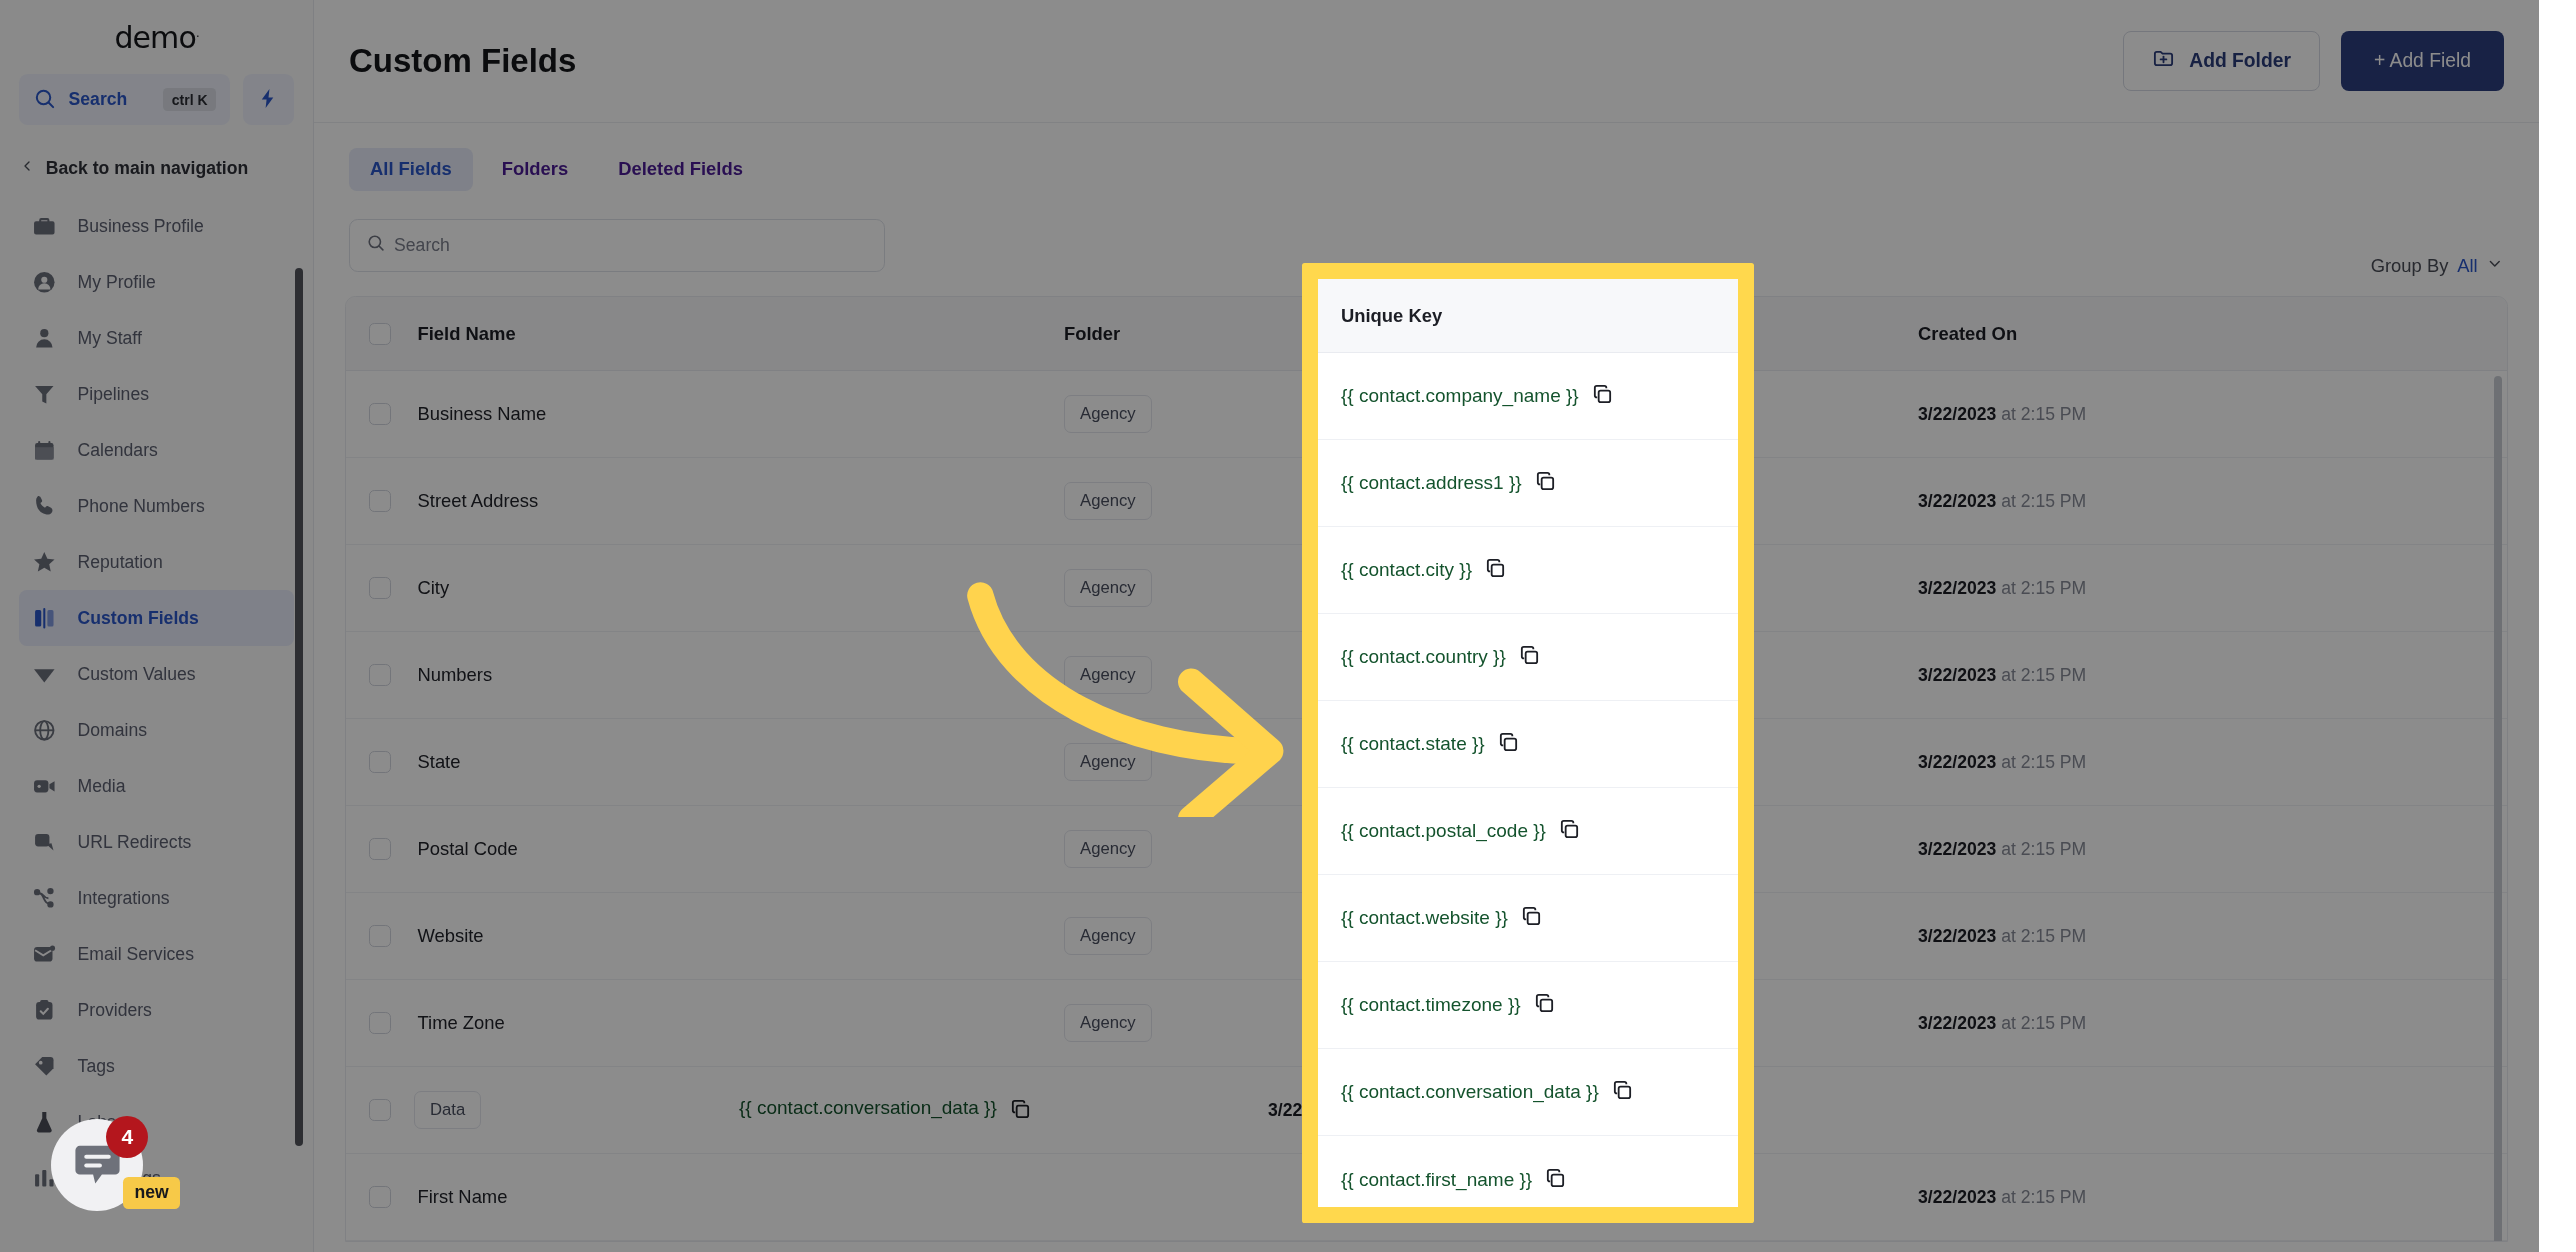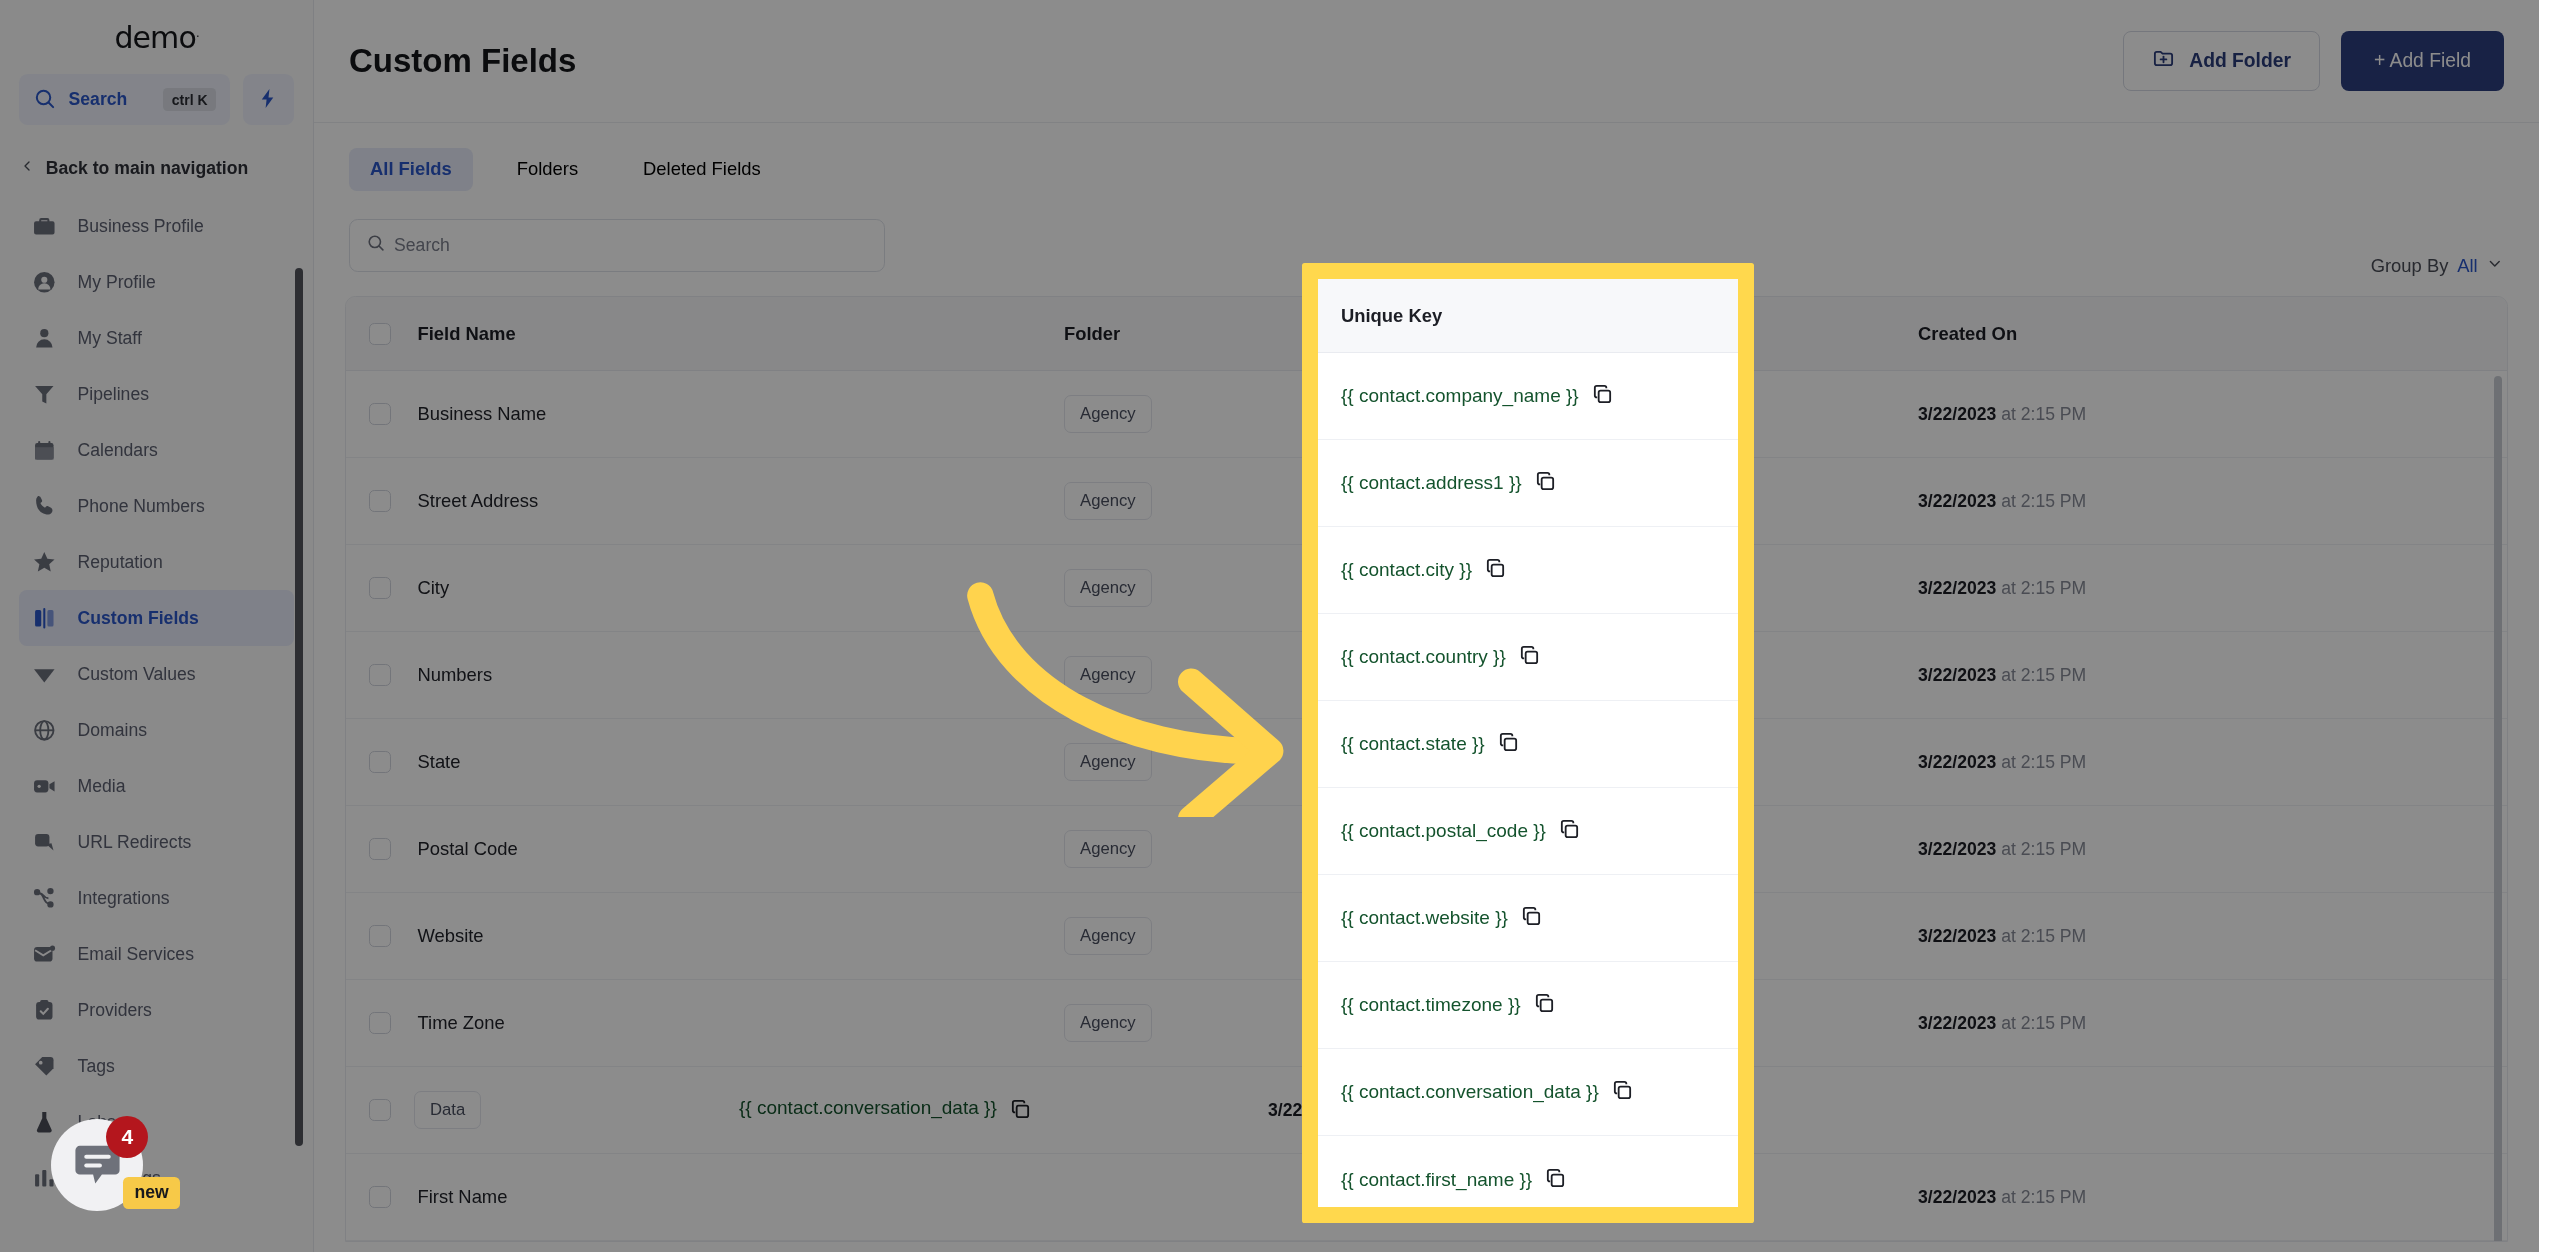--- a/index.html
+++ b/index.html
@@ -71,27 +71,27 @@
     border: 0.9px solid #d6d9e3; color: #2b3c7a; background: #fff;
     font-size: 19.3px; font-weight: 600; border-radius: 8px;
     height: 60px; padding: 0 28px; margin-right: 21px; text-align: right;
   }
   .btn-primary {
     display: flex; align-items: center; justify-content: center;
     background: #2c3e7e; color: #fff; font-size: 19.3px; font-weight: 500;
     border-radius: 8px; height: 60px; padding: 0 33px; border: none;
   }
 
-  .tabs { display: flex; gap: 23px; padding: 24.6px 35px 0 35px; }
+  .tabs { display: flex; gap: 8px; padding: 24.6px 35px 0 35px; }
   .tab {
     font-size: 18.4px; font-weight: 600; color: #3d5fc4;
     padding: 10.5px 21px; border-radius: 8px;
   }
   .tab.active { background: #e7ebf9; color: #2b57c9; }
-  .tab:not(.active) { color: #000000; font-weight: 400; }
+  .tab:not(.active) { color: #4c1d95; font-weight: 700; }
 
   .filter-row { display: flex; align-items: center; padding: 23px 35px 19.3px 35px; }
   .search-field {
     width: 536px; height: 53px; border: 0.9px solid #dfe2ea; border-radius: 8.8px;
     display: flex; align-items: center; gap: 8.8px; padding: 0 16px;
     color: #7b7f8c; font-size: 17.6px;
   }
   .group-by { margin-left: auto; display: flex; align-items: center; gap: 8.8px; font-size: 18.4px; color: #4a4d57; margin-top: 41px; }
   .group-by .gval { color: #2b57c9; font-weight: 500; }
 

